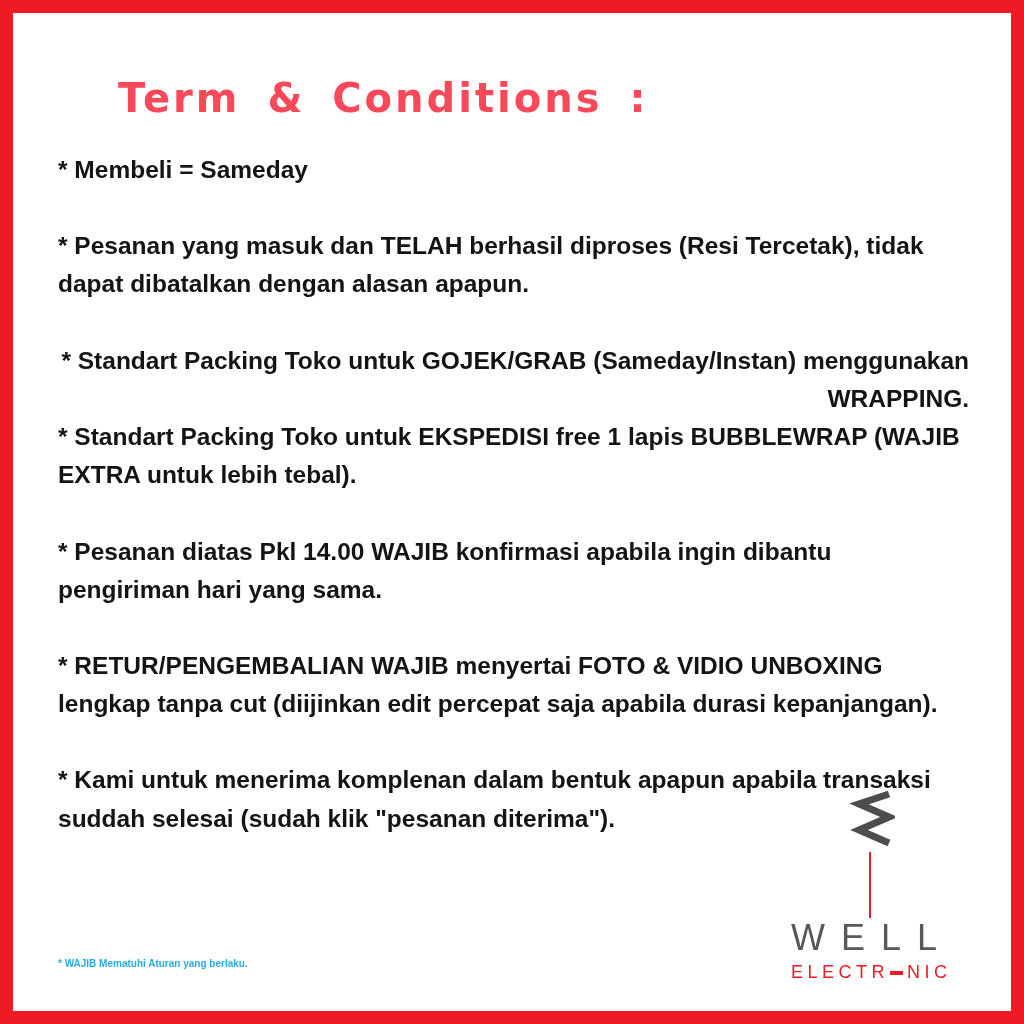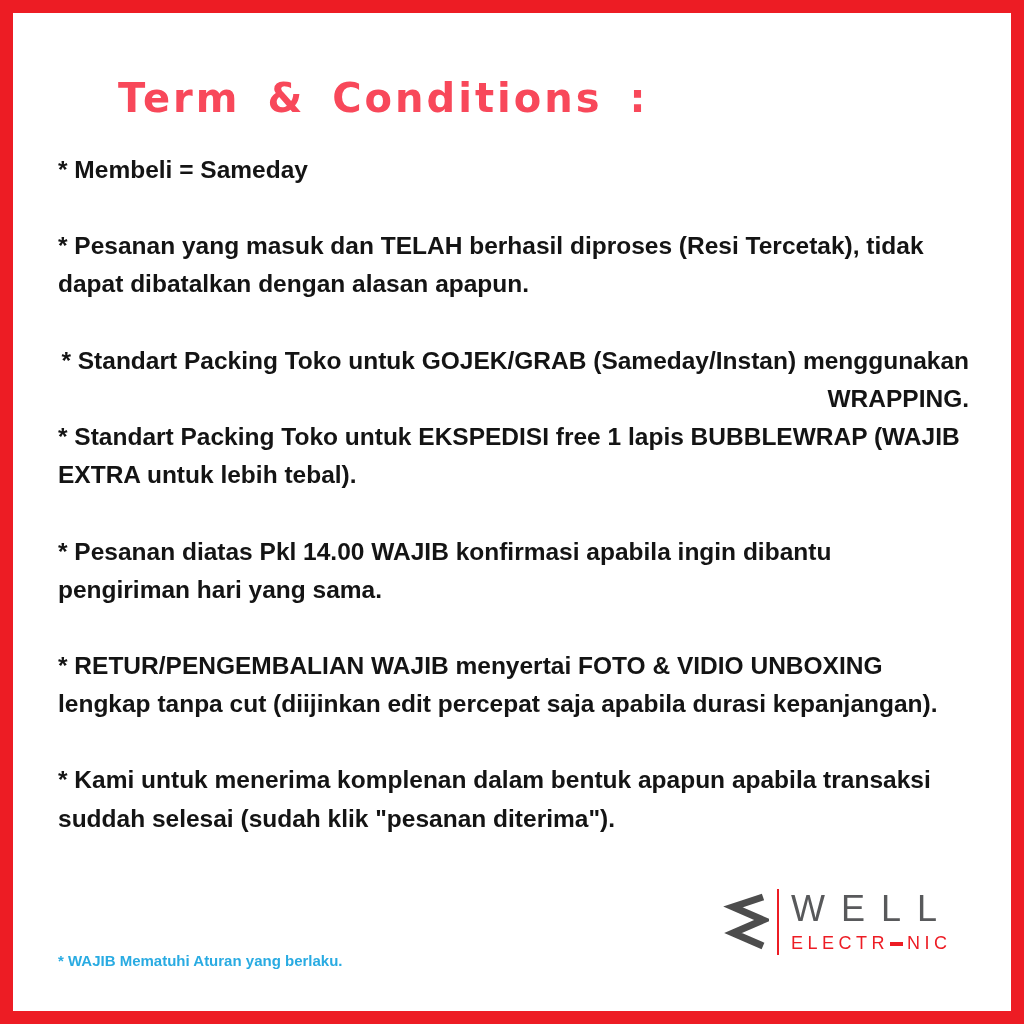--- a/index.html
+++ b/index.html
@@ -37,30 +37,31 @@
     margin: 0 0 38px 0;
   }
   .terms p.joined {
     margin-bottom: 0;
     text-align: right;
   }
   .footer-note {
     position: absolute;
     left: 45px;
     bottom: 42px;
-    font-size: 15px;
+    font-size: 10px;
     font-weight: 600;
     color: #29abe2;
   }
   .logo {
     position: absolute;
     right: 58px;
-    bottom: 56px;
+    bottom: 28px;
     display: flex;
-    align-items: flex-start;
+    align-items: center;
+    flex-direction: column;
   }
   .logo-mark {
     display: block;
     width: 46px;
     height: 66px;
   }
   .logo-divider {
     width: 2px;
     height: 66px;
     background: #ed1c24;

